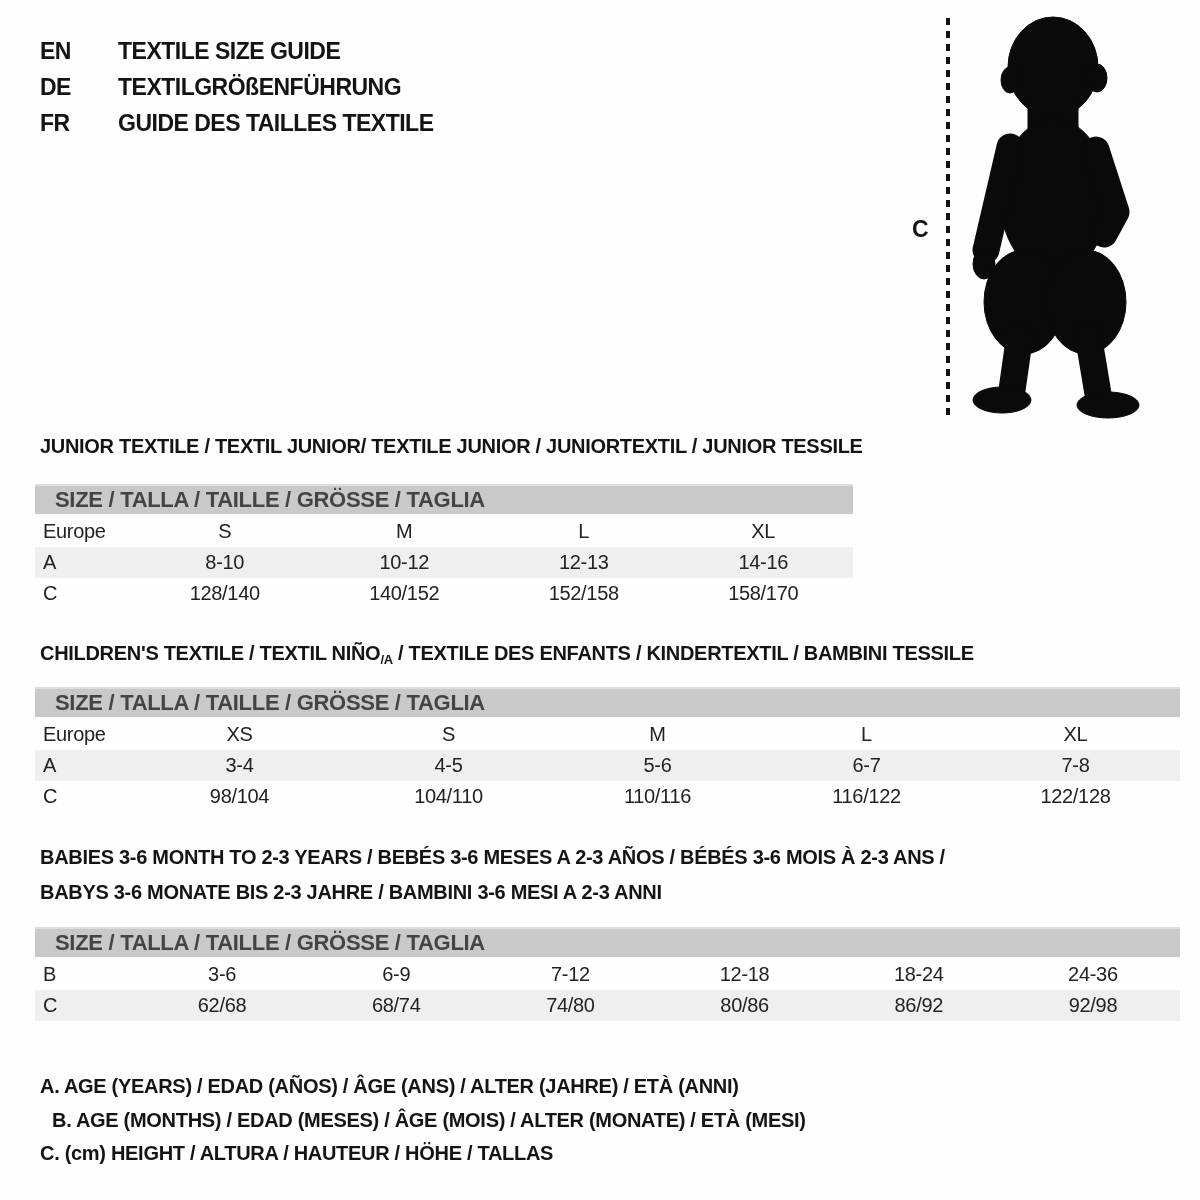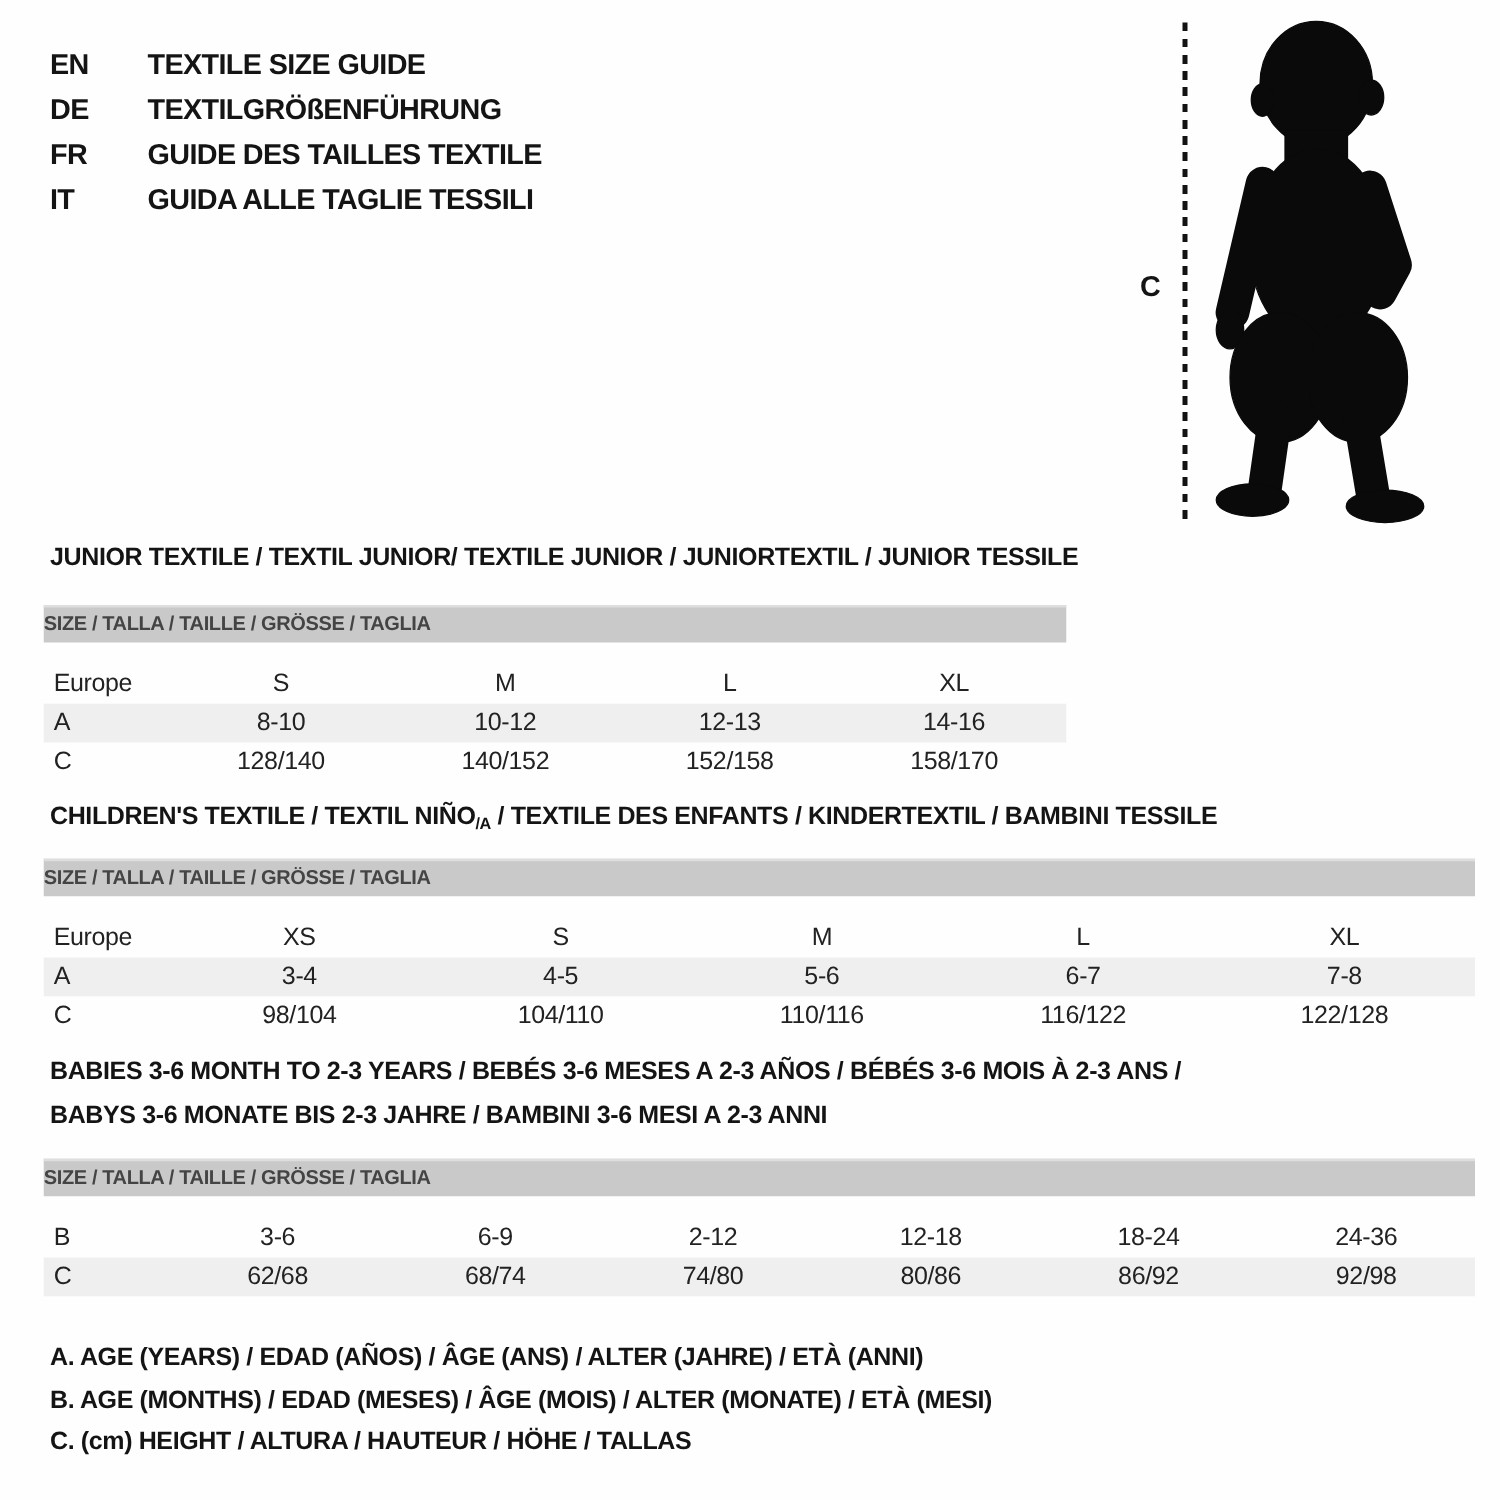--- a/index.html
+++ b/index.html
@@ -33,22 +33,22 @@
   .sec-title{
     position:absolute;left:40px;font-weight:700;font-size:20px;
     letter-spacing:-0.3px;white-space:nowrap;
   }
   .sub{font-size:13px;vertical-align:-4px;letter-spacing:-0.3px;}
 
   
   .size-table{position:absolute;font-size:20px;letter-spacing:-0.3px;}
   .size-bar{
     height:30px;background:var(--bar-gray);border-top:2px solid #dedede;
-    display:flex;align-items:center;padding-left:0;margin-bottom:18px;
-    font-weight:700;color:var(--bar-text);font-size:16px;
+    display:flex;align-items:center;padding-left:20px;margin-bottom:2px;
+    font-weight:700;color:var(--bar-text);font-size:22px;
   }
   .trow{display:flex;align-items:center;height:31px;color:#222222;}
   .trow.shaded{background:var(--row-gray);}
   .cell.label-cell{flex:0 0 100px;padding-left:8px;}
   .cell.val-cell{flex:1;text-align:center;}
 
   
   .legend-line{
     position:absolute;left:40px;font-weight:700;font-size:20px;
     letter-spacing:-0.3px;white-space:nowrap;
@@ -64,24 +64,20 @@
       <span class="lang-code">EN</span>
       <span class="lang-label">TEXTILE SIZE GUIDE</span>
     </div>
     <div class="lang-row">
       <span class="lang-code">DE</span>
       <span class="lang-label">TEXTILGRÖßENFÜHRUNG</span>
     </div>
     <div class="lang-row">
       <span class="lang-code">FR</span>
       <span class="lang-label">GUIDE DES TAILLES TEXTILE</span>
-    </div>
-    <div class="lang-row">
-      <span class="lang-code">IT</span>
-      <span class="lang-label">GUIDA ALLE TAGLIE TESSILI</span>
     </div>
   </div>
 
   <div class="dotted-line"></div>
   <div class="figure-label">C</div>
   <svg class="silhouette" width="190" height="408" viewBox="0 0 190 408" aria-hidden="true">
     <g fill="#0a0a0a" stroke="#0a0a0a">
       <ellipse cx="95" cy="55" rx="45" ry="50"></ellipse>
       <ellipse cx="52" cy="68" rx="9" ry="13"></ellipse>
       <ellipse cx="139" cy="66" rx="10" ry="14"></ellipse>
@@ -157,33 +153,33 @@
     </div>
 
   <div class="sec-title" style="top:846px;">BABIES 3-6 MONTH TO 2-3 YEARS / BEBÉS 3-6 MESES A 2-3 AÑOS / BÉBÉS 3-6 MOIS À 2-3 ANS /</div>
   <div class="sec-title" style="top:881px;">BABYS 3-6 MONATE BIS 2-3 JAHRE / BAMBINI 3-6 MESI A 2-3 ANNI</div>
   <div class="size-table" style="left:35px;top:927px;width:1145px;">
       <div class="size-bar">SIZE / TALLA / TAILLE / GRÖSSE / TAGLIA</div>
       <div class="trow data-row">
         <div class="cell label-cell">B</div>
         <div class="cell val-cell">3-6</div>
         <div class="cell val-cell">6-9</div>
-        <div class="cell val-cell">2-12</div>
+        <div class="cell val-cell">7-12</div>
         <div class="cell val-cell">12-18</div>
         <div class="cell val-cell">18-24</div>
         <div class="cell val-cell">24-36</div>
       </div>
       <div class="trow data-row shaded">
         <div class="cell label-cell">C</div>
         <div class="cell val-cell">62/68</div>
         <div class="cell val-cell">68/74</div>
         <div class="cell val-cell">74/80</div>
         <div class="cell val-cell">80/86</div>
         <div class="cell val-cell">86/92</div>
         <div class="cell val-cell">92/98</div>
       </div>
     </div>
 
   <div class="legend-line" style="top:1075px;">A. AGE (YEARS) / EDAD (AÑOS) / ÂGE (ANS) / ALTER (JAHRE) / ETÀ (ANNI)</div>
-  <div class="legend-line" style="top:1109px;">B. AGE (MONTHS) / EDAD (MESES) / ÂGE (MOIS) / ALTER (MONATE) / ETÀ (MESI)</div>
+  <div class="legend-line" style="top:1109px;margin-left:12px;">B. AGE (MONTHS) / EDAD (MESES) / ÂGE (MOIS) / ALTER (MONATE) / ETÀ (MESI)</div>
   <div class="legend-line" style="top:1142px;">C. (cm) HEIGHT / ALTURA / HAUTEUR / HÖHE / TALLAS</div>
 
 </div>
 
 </body></html>

